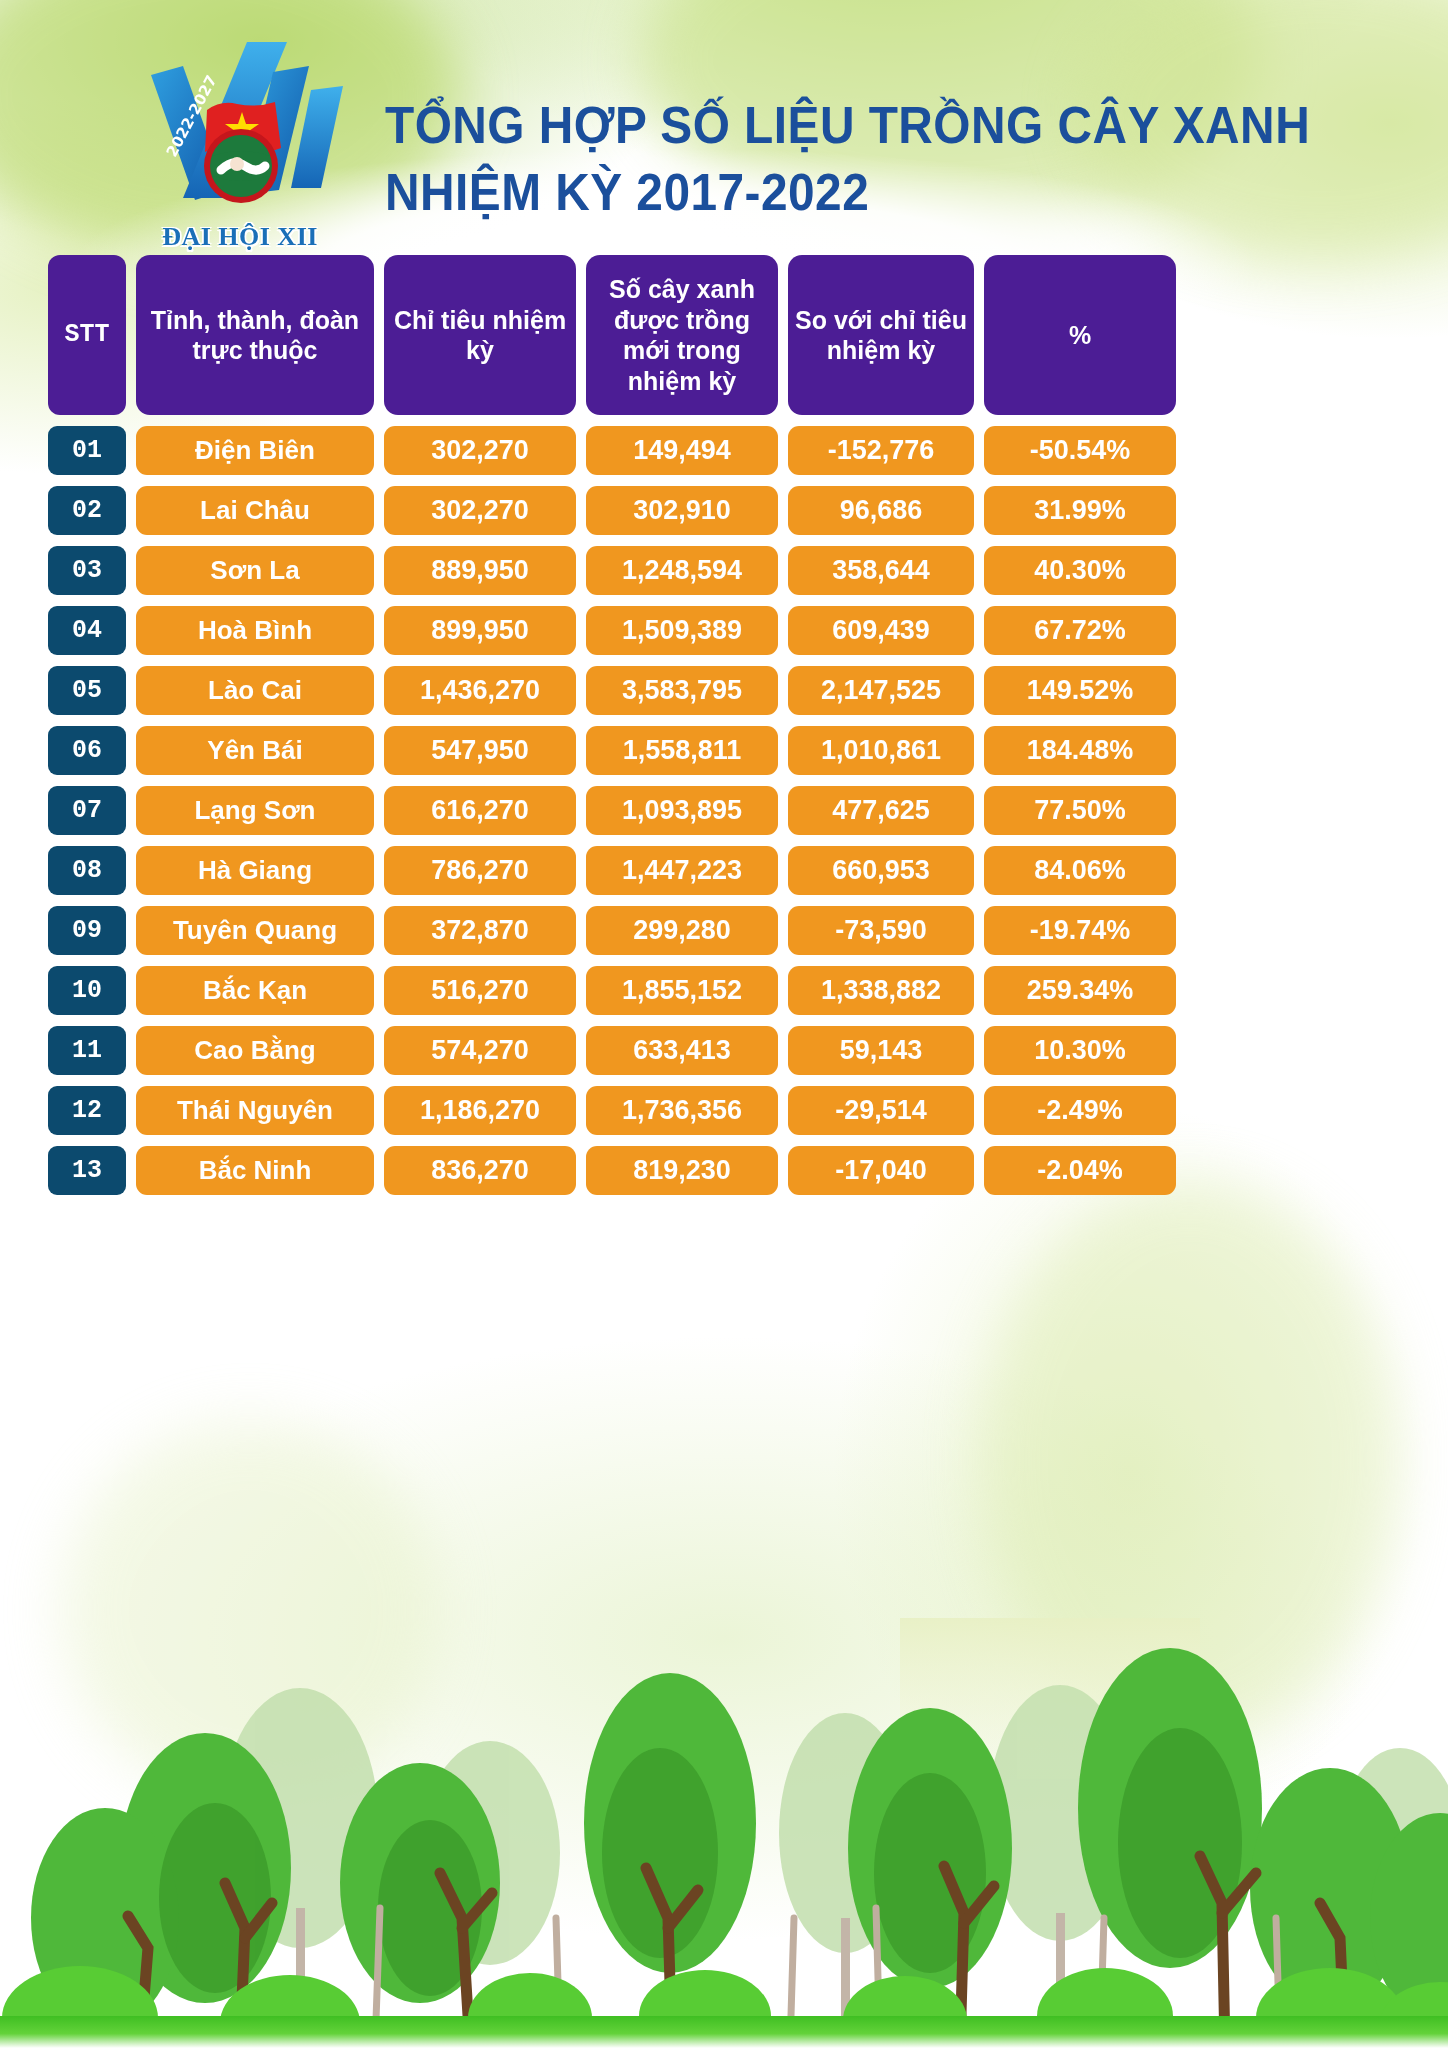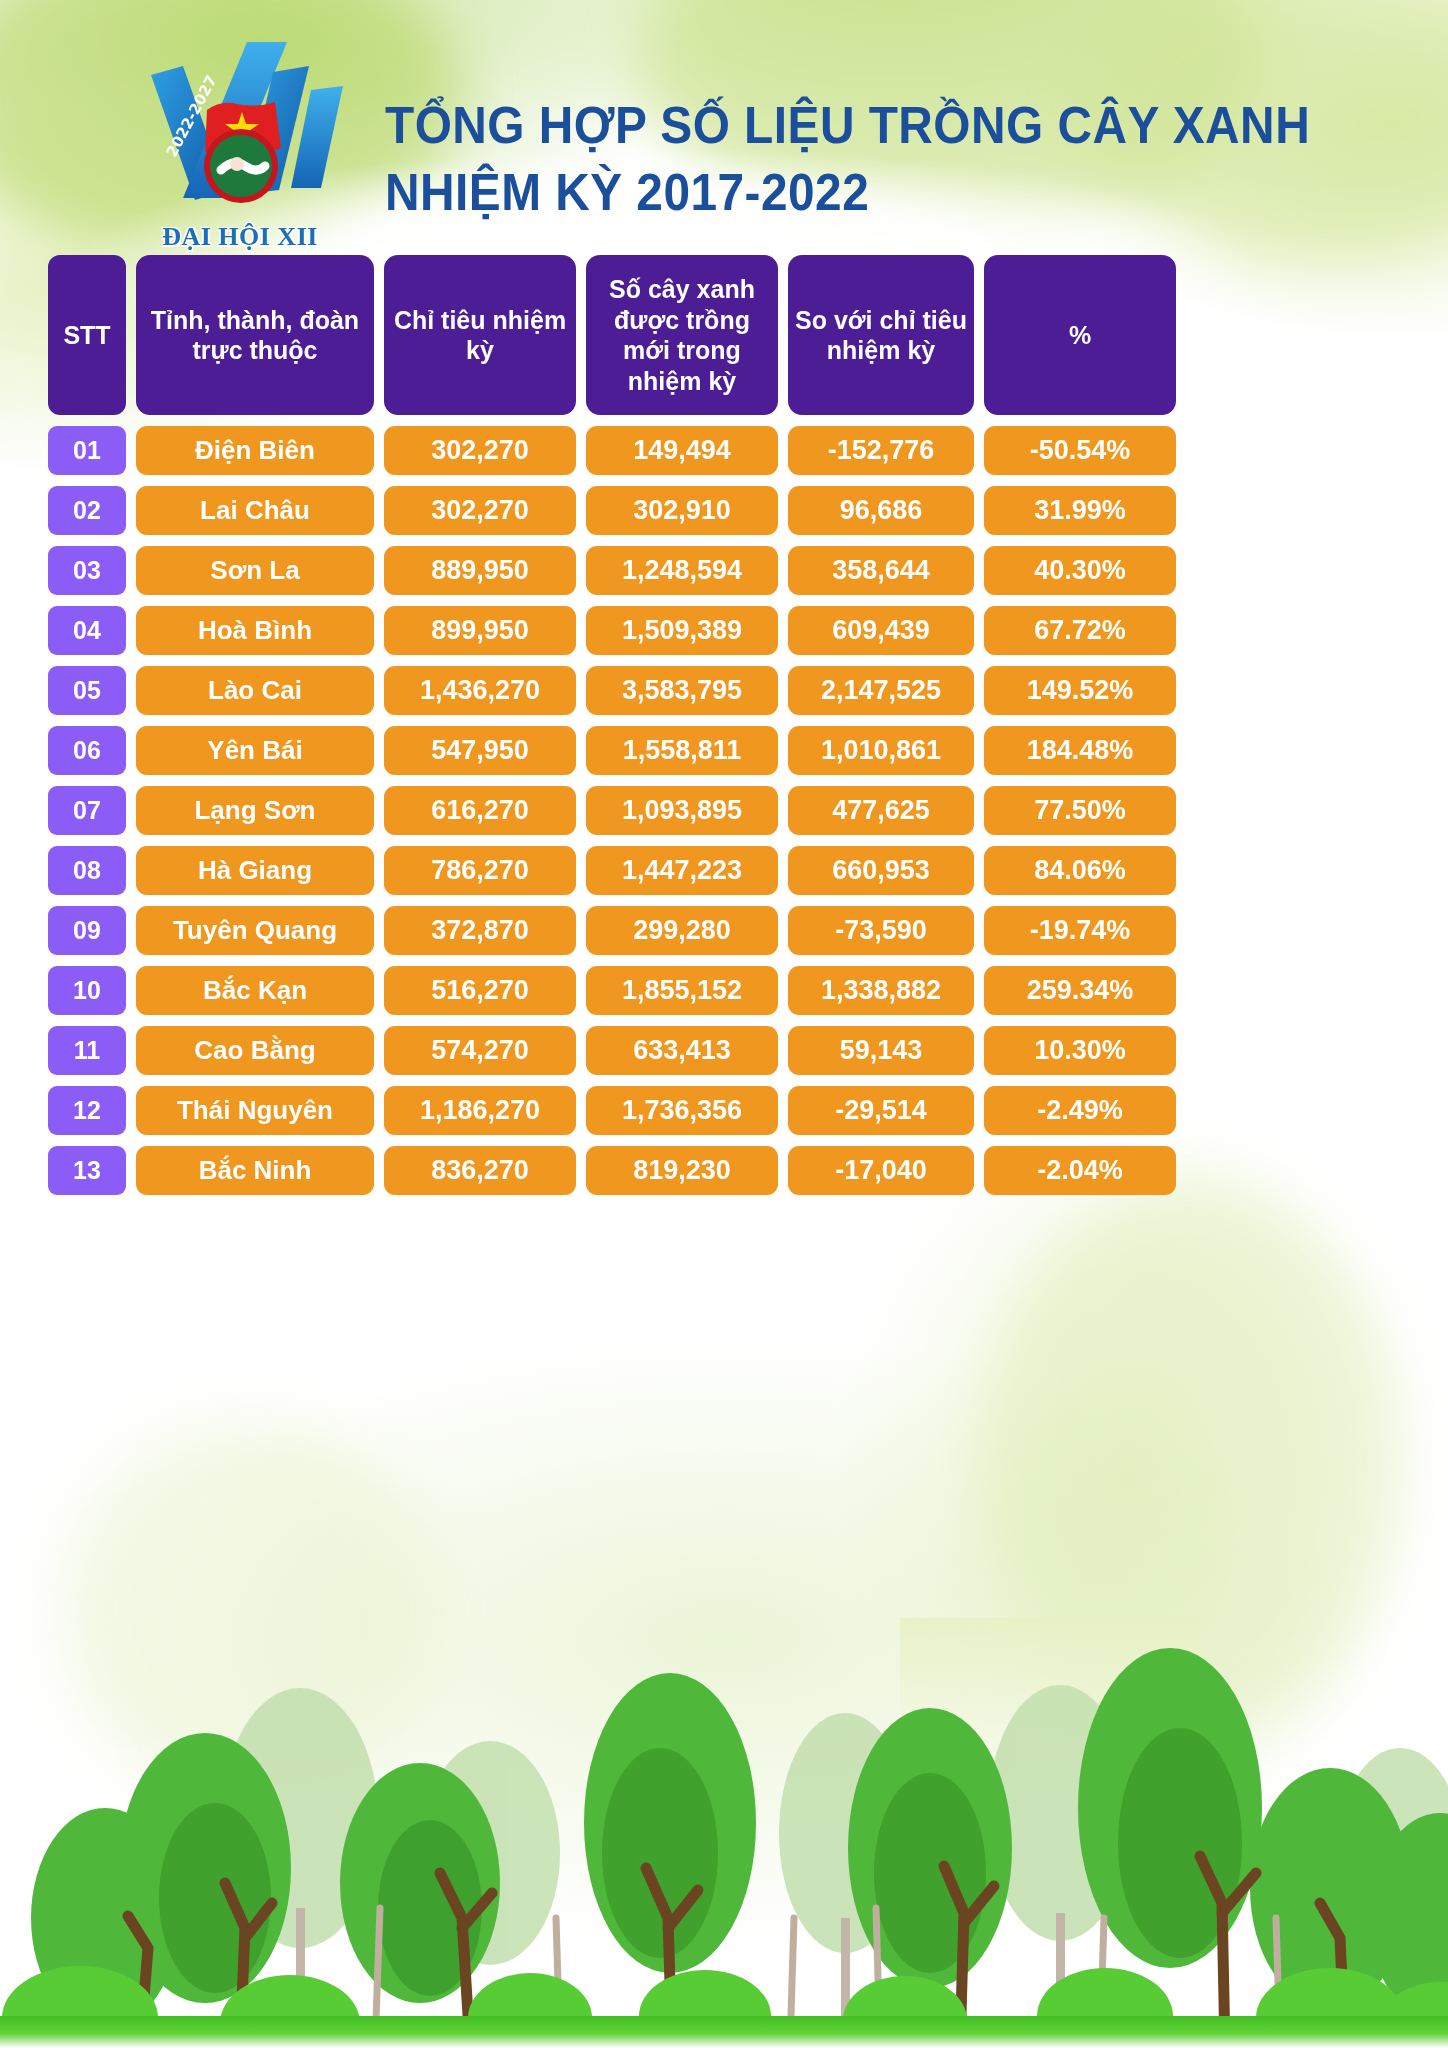--- a/index.html
+++ b/index.html
@@ -114,40 +114,40 @@
     display: flex;
     align-items: center;
     justify-content: center;
     text-align: center;
     color: #ffffff;
     font-weight: bold;
     padding: 4px 6px;
   }
 
   
-  .c-stt   { flex: 0 0 78px; }
+  .c-stt   { flex: 0 0 78px; font-family: Liberation Mono, monospace; }
   .c-name  { flex: 0 0 238px; }
   .c-goal  { flex: 0 0 192px; }
   .c-plant { flex: 0 0 192px; }
   .c-diff  { flex: 0 0 186px; }
   .c-pct   { flex: 0 0 192px; }
 
   .header-row .cell {
     background: #4c1d95;
     height: 160px;
     font-size: 25px;
     line-height: 1.22;
     border-radius: 14px;
   }
   .header-row .c-stt  { border-radius: 12px; }
 
   .data-row { margin-bottom: 11px; }
   .data-row .cell { height: 49px; font-size: 27px; }
   .data-row .c-stt {
-    background: #8b5cf6;
+    background: #0c4a6e;
     font-size: 25px;
     border-radius: 9px;
   }
   .data-row .c-name,
   .data-row .c-goal,
   .data-row .c-plant,
   .data-row .c-diff,
   .data-row .c-pct {
     background: #f0971f;
   }

